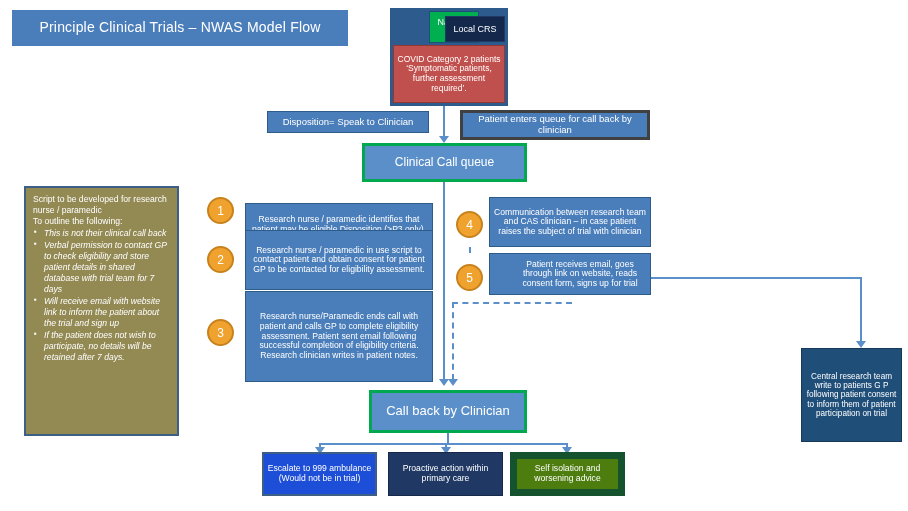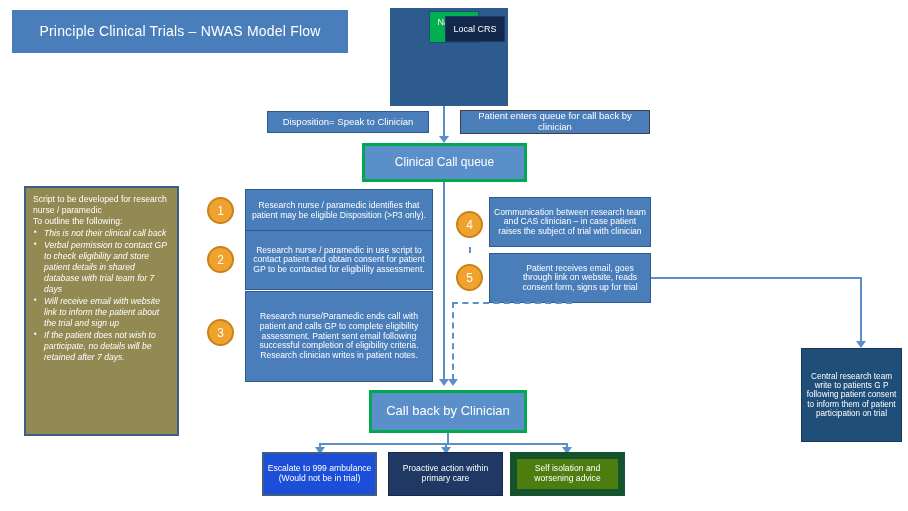--- a/index.html
+++ b/index.html
@@ -21,21 +21,21 @@
     display: flex;
     align-items: center;
     justify-content: center;
     text-align: center;
     color: #ffffff;
     line-height: 1.12;
     white-space: pre-line;
   }
   
   #title-box {
-    left: 12px; top: 10px; width: 336px; height: 43px;
+    left: 12px; top: 10px; width: 336px; height: 36px;
     background: #4a7ebb;
     font-size: 14px;
     letter-spacing: .2px;
   }
   
   #crs-group {
     position: absolute;
     left: 390px; top: 8px; width: 118px; height: 98px;
     box-sizing: border-box;
     border: 1px solid #2e5c8a;
@@ -62,23 +62,23 @@
     padding: 1px 2px;
   }
   
   #disposition-box {
     left: 267px; top: 111px; width: 162px; height: 22px;
     background: #4a7ebb;
     border: 1px solid #2e5c8a;
     font-size: 9.5px;
   }
   #patient-queue-box {
-    left: 460px; top: 110px; width: 190px; height: 24px;
-    background: #4a7ebb;
-    border: 1px solid #404040;
+    left: 460px; top: 110px; width: 190px; height: 30px;
+    background: #4a7ebb;
+    border: 3px solid #404040;
     font-size: 9.5px;
   }
   
   #clinical-call-queue-box {
     left: 362px; top: 143px; width: 165px; height: 39px;
     background: #5b8fc9;
     border: 3px solid #00a94f;
     font-size: 12px;
   }
   
@@ -127,25 +127,25 @@
   #num-3 { left: 207px; top: 319px; }
   #num-4 { left: 456px; top: 211px; }
   #num-5 { left: 456px; top: 264px; }
   
   .step-box {
     background: #4a7ebb;
     border: 1px solid #2e5c8a;
     font-size: 8.6px;
     padding: 2px 3px;
   }
-  #step1-box { left: 245px; top: 189px; width: 188px; height: 44px; }
+  #step1-box { left: 245px; top: 203px; width: 188px; height: 44px; }
   #step2-box { left: 245px; top: 230px; width: 188px; height: 60px; }
   #step3-box { left: 245px; top: 291px; width: 188px; height: 91px; }
   #step4-box { left: 489px; top: 197px; width: 162px; height: 50px; }
-  #step5-box { left: 489px; top: 253px; width: 162px; height: 50px; padding-left: 23px; }
+  #step5-box { left: 489px; top: 253px; width: 162px; height: 42px; padding-left: 23px; }
   
   #call-back-box {
     left: 369px; top: 390px; width: 158px; height: 43px;
     background: #5b8fc9;
     border: 3px solid #00a94f;
     font-size: 13px;
   }
   
   #escalate-box {
     left: 262px; top: 452px; width: 115px; height: 44px;
@@ -204,20 +204,21 @@
 </head>
 <body>
 
 <div id="canvas">
 
   <div class="box" id="title-box">Principle Clinical Trials – NWAS Model Flow</div>
 
   <div id="crs-group"></div>
   <div class="box" id="national-crs-box">National CRS</div>
   <div class="box" id="local-crs-box">Local CRS</div>
+  <div class="box" id="covid-category-box">COVID Category 2 patients ‘Symptomatic patients, further assessment required’.</div>
 
   <div class="conn v" style="left:443px; top:106px; height:32px;"></div>
   <div class="arrow-down" style="left:439px; top:136px;"></div>
 
   <div class="box" id="disposition-box">Disposition= Speak to Clinician</div>
   <div class="box" id="patient-queue-box">Patient enters queue for call back by clinician</div>
 
   <div class="box" id="clinical-call-queue-box">Clinical Call queue</div>
 
   <div class="conn v" style="left:443px; top:182px; height:198px;"></div>

